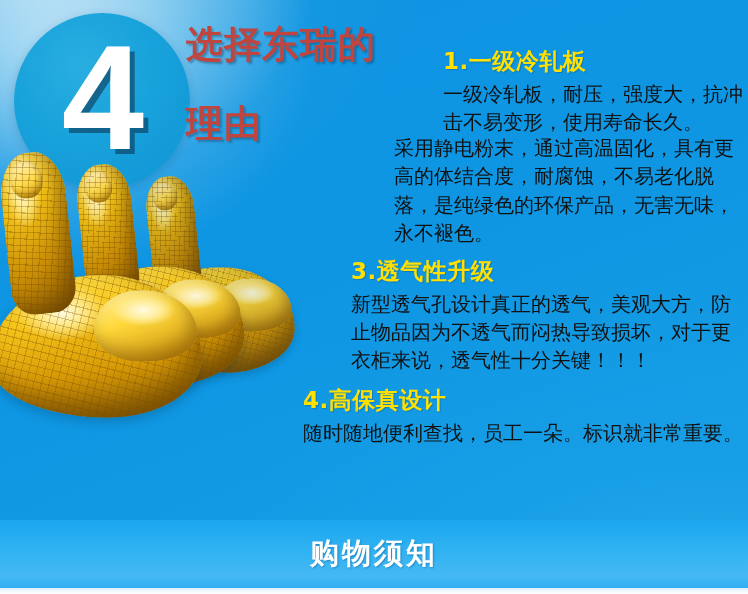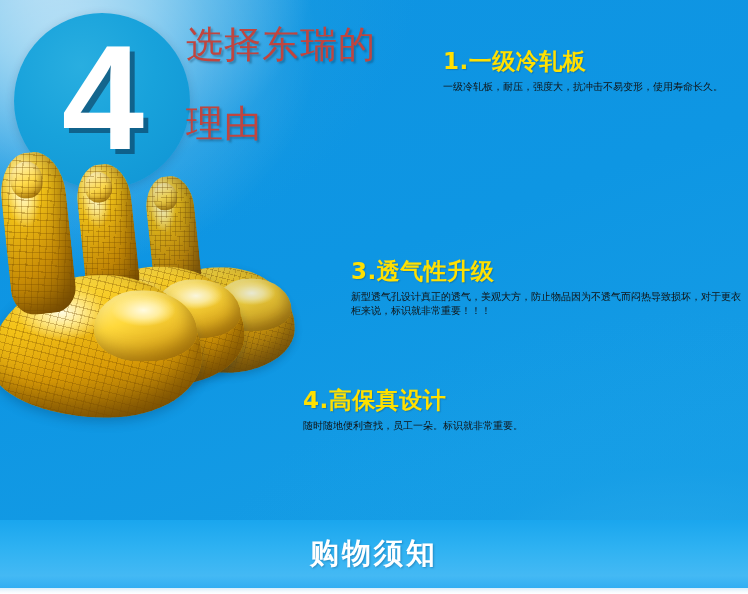--- a/index.html
+++ b/index.html
@@ -64,21 +64,21 @@
 
   
   .headline {
     position: absolute;
     left: 186px;
     top: 26px;
     width: 240px;
     color: #c0453f;
     font-family: "DejaVu Serif", "Liberation Serif", serif;
     font-size: 37px;
-    font-weight: normal;
+    font-weight: bold;
     line-height: 1.0;
     letter-spacing: 1px;
     text-shadow: 2px 2px 2px rgba(20,60,90,0.40);
   }
   .headline .l2 {
     display: block;
     margin-top: 42px;
   }
 
   
@@ -176,21 +176,21 @@
     font-family: "DejaVu Sans", "Liberation Sans", sans-serif;
     font-size: 23px;
     font-weight: bold;
     line-height: 1.2;
     letter-spacing: 0.5px;
     text-shadow: 1px 1px 1px rgba(20,60,90,0.30);
   }
   .reason p {
     margin: 0;
     font-family: "DejaVu Sans", "Liberation Sans", sans-serif;
-    font-size: 10px;
+    font-size: 20px;
     line-height: 1.42;
     color: #111111;
   }
   .reason p + p { margin-top: 14px; }
 
   #reason-1 { left: 443px; top: 48px;  width: 300px; }
   #reason-2 { left: 394px; top: 134px; width: 352px; }
   #reason-3 { left: 351px; top: 258px; width: 396px; }
   #reason-4 { left: 303px; top: 387px; width: 444px; }
 
@@ -270,25 +270,26 @@
       </div>
     </div>
   </div>
 
   <div class="reason" id="reason-1">
     <h3>1.一级冷轧板</h3>
     <p>一级冷轧板，耐压，强度大，抗冲击不易变形，使用寿命长久。</p>
   </div>
 
   <div class="reason" id="reason-2">
+    <p>采用静电粉末，通过高温固化，具有更高的体结合度，耐腐蚀，不易老化脱落，是纯绿色的环保产品，无害无味，永不褪色。</p>
   </div>
 
   <div class="reason" id="reason-3">
     <h3>3.透气性升级</h3>
-    <p>新型透气孔设计真正的透气，美观大方，防止物品因为不透气而闷热导致损坏，对于更衣柜来说，标识就非常重要！！！</p>
+    <p>新型透气孔设计真正的透气，美观大方，防止物品因为不透气而闷热导致损坏，对于更衣柜来说，透气性十分关键！！！</p>
   </div>
 
   <div class="reason" id="reason-4">
     <h3>4.高保真设计</h3>
     <p>随时随地便利查找，员工一朵。标识就非常重要。</p>
   </div>
 
   <div class="banner">
     <div class="cn">购物须知</div>
   </div>

